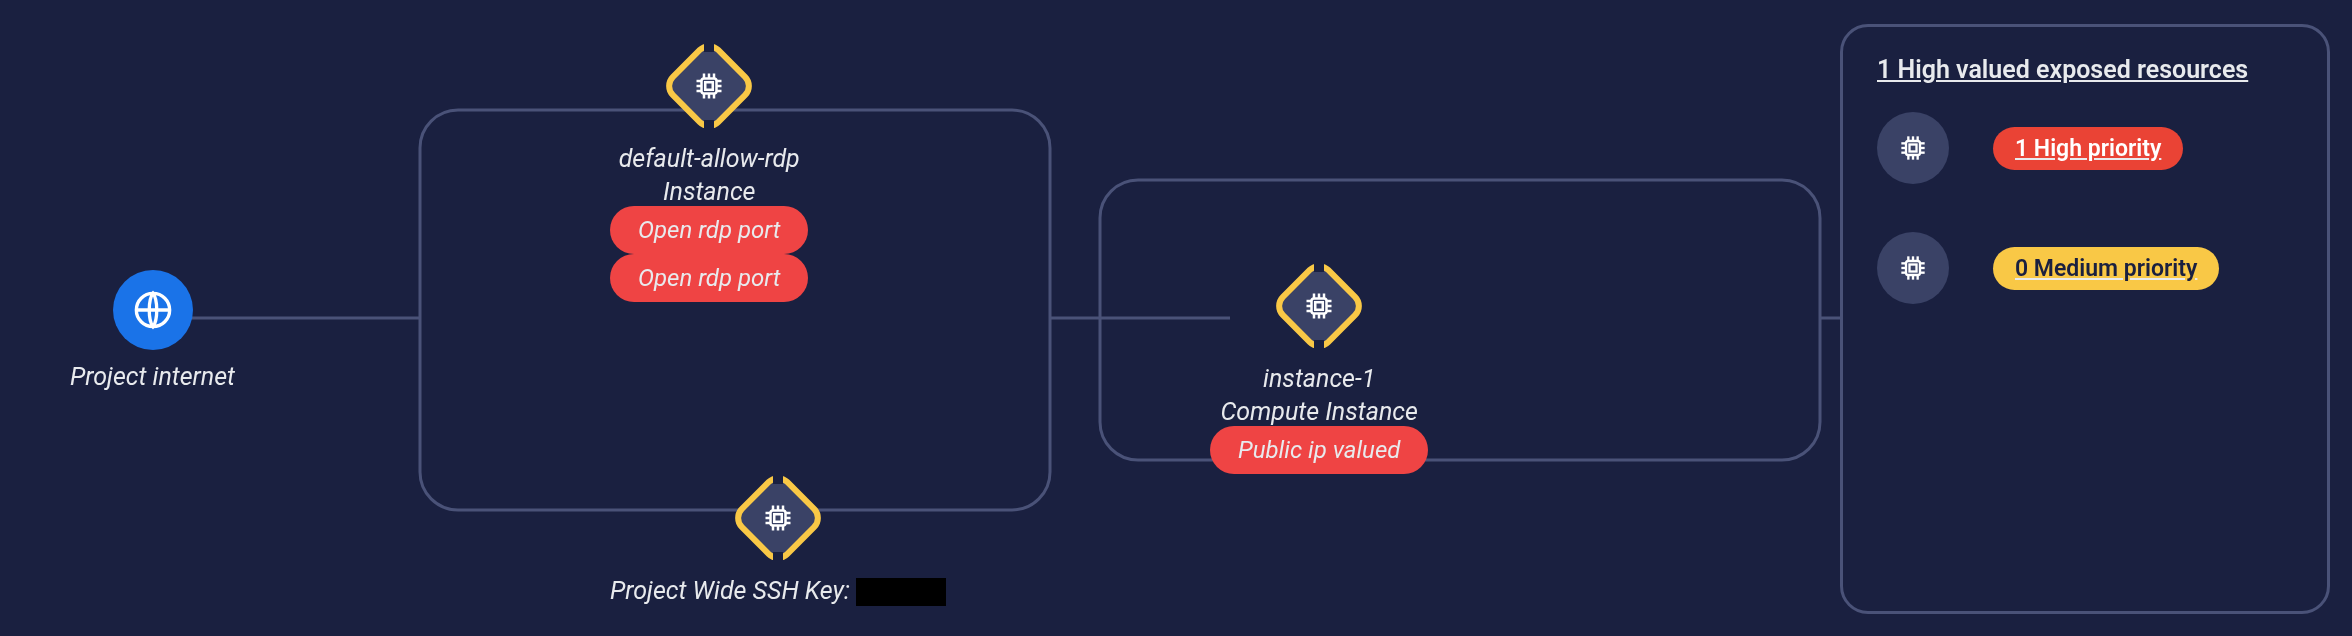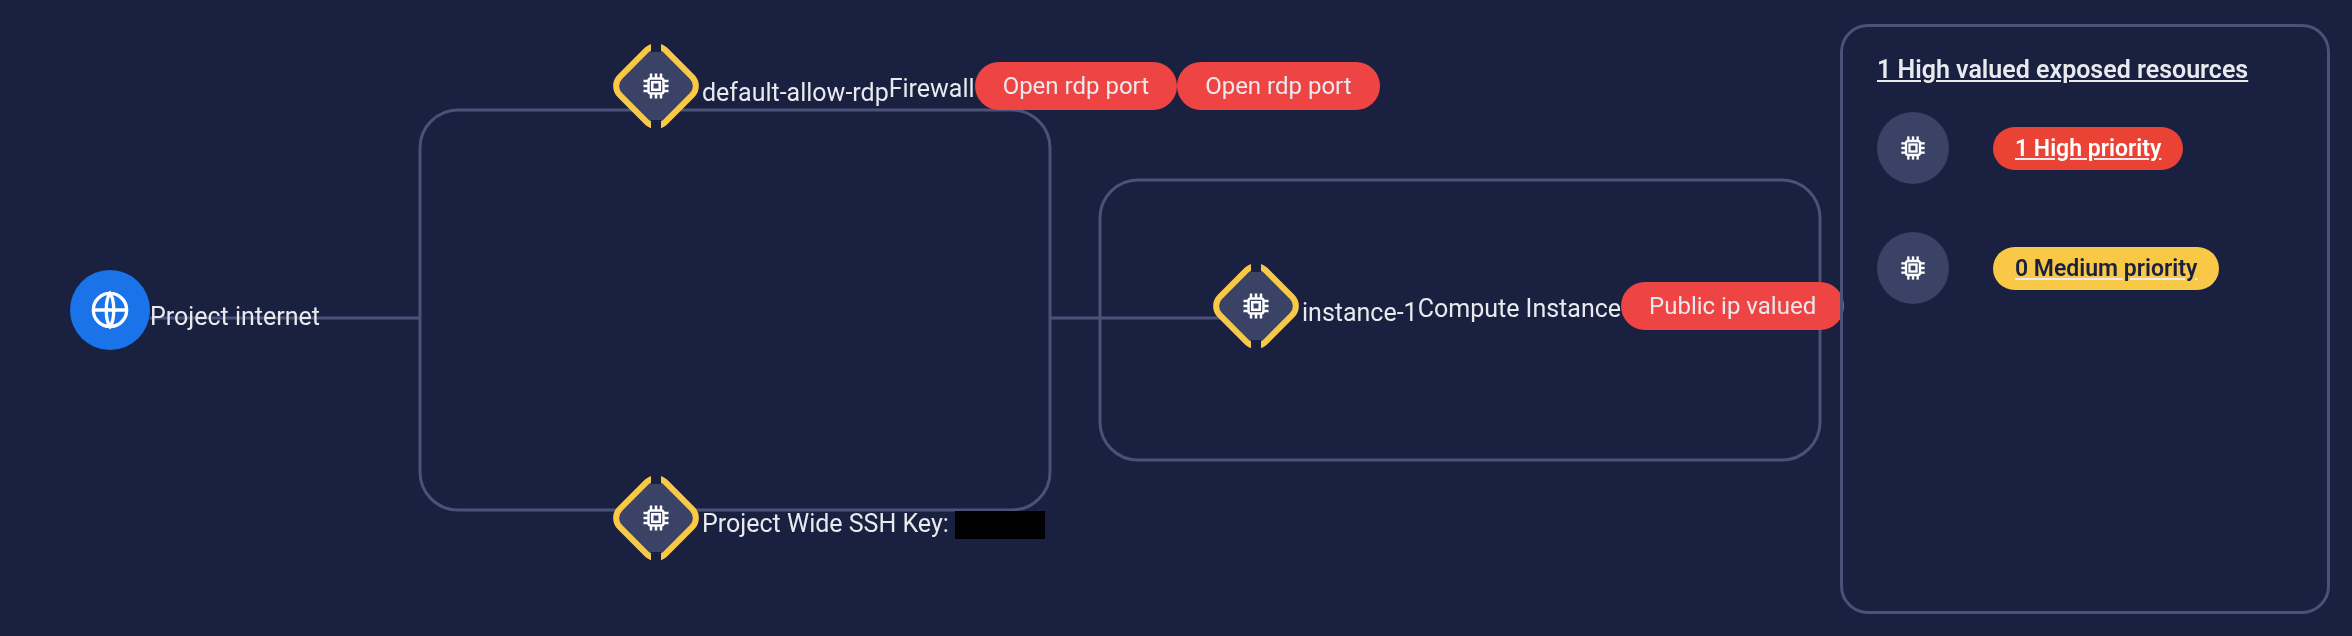--- a/index.html
+++ b/index.html
@@ -14,23 +14,24 @@
     }
     svg.connectors {
       position: absolute;
       top: 0; left: 0;
       width: 2352px; height: 636px;
       pointer-events: none;
     }
     .node {
       position: absolute;
       display: flex;
-      flex-direction: row;
+      flex-direction: column;
       align-items: center;
       text-align: left;
+      font-style: italic;
     }
     .globe-icon {
       width: 80px; height: 80px;
       border-radius: 50%;
       background: #1a73e8;
       display: flex;
       align-items: center;
       justify-content: center;
     }
     .chip-diamond {
@@ -158,21 +159,21 @@
         <line x1="16" y1="2" x2="16" y2="6"></line>
       <line x1="8" y1="18" x2="8" y2="22"></line>
         <line x1="16" y1="18" x2="16" y2="22"></line>
       <line x1="2" y1="8" x2="6" y2="8"></line>
         <line x1="2" y1="16" x2="6" y2="16"></line>
       <line x1="18" y1="8" x2="22" y2="8"></line>
         <line x1="18" y1="16" x2="22" y2="16"></line>
     </svg>
   </div>
   <div class="node-title">default-allow-rdp</div>
-  <div class="node-sub">Firewall</div>
+  <div class="node-sub">Instance</div>
   <div class="pill">Open rdp port</div>
   <div class="pill">Open rdp port</div>
 </div>
 
 <div class="node" style="left:610px; top:472px;">
   <div class="chip-diamond">
     <div class="rot"></div>
     <div class="gap-top"></div>
       <div class="gap-bottom"></div>
     <svg width="30" height="30" viewBox="0 0 24 24" fill="none" stroke="#fff" stroke-width="2">

